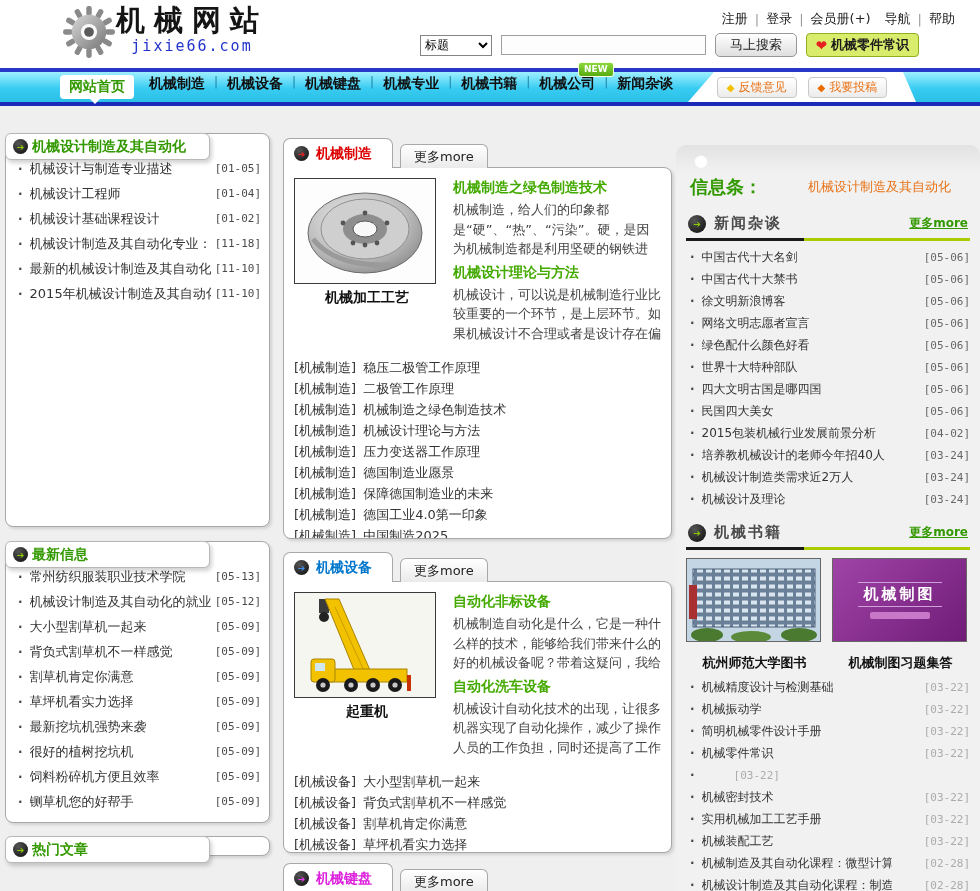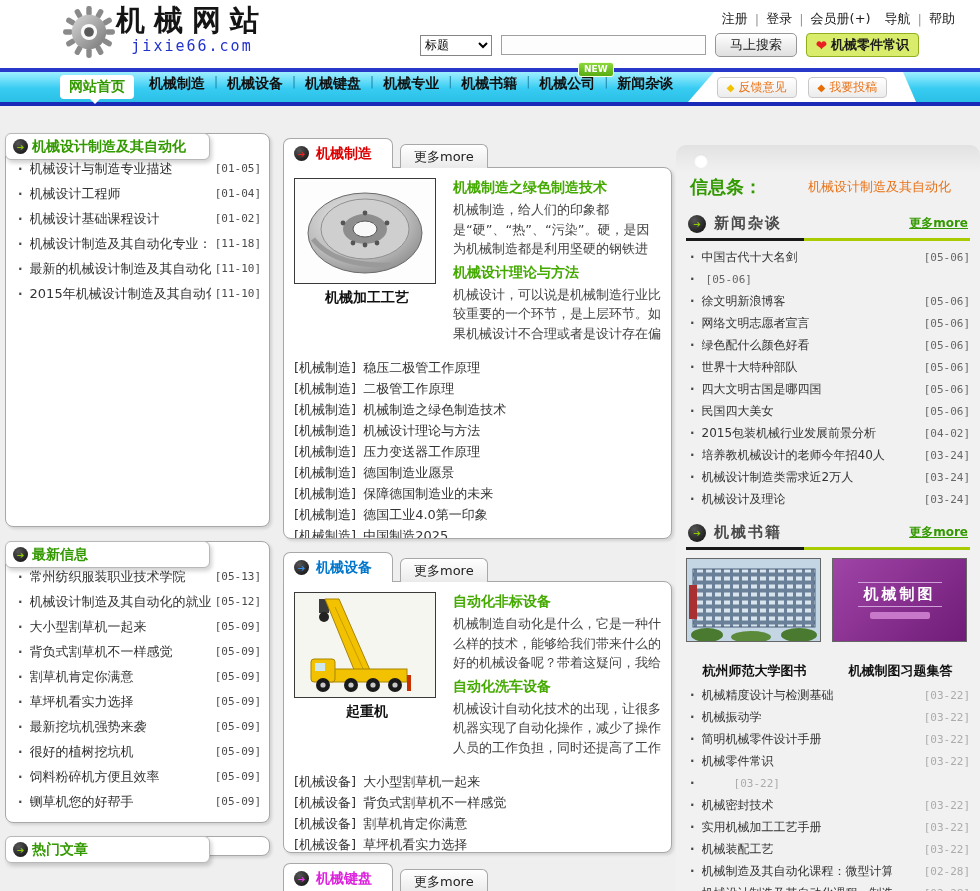--- a/index.html
+++ b/index.html
@@ -114,21 +114,21 @@
   .divider { height: 3px; display: flex; margin-bottom: 5px; }
   .divider .dark { width: 118px; background: #1A1A1A; }
   .divider .lite { flex: 1; background: #A8CC00; }
   .right-list li { height: 22px; display: flex; align-items: center; }
   .right-list .row-title { font-size: 12px; }
   .right-list .row-date { color: #666; }
   .books-list .row-date { color: #ABABAB; margin-left: 32px; }
   .books { display: flex; gap: 9px; margin: 8px 0 4px; }
   .book { width: 137px; }
   .book-img { width: 135px; height: 84px; border: 1px solid #666; overflow: hidden; }
-  .book-caption { text-align: center; font-weight: bold; font-size: 13px; color: #111; margin-top: 20px; }
+  .book-caption { text-align: center; font-weight: bold; font-size: 13px; color: #111; margin-top: 12px; }
   .cover-purple { width: 100%; height: 100%; background: linear-gradient(135deg, #A044A8, #701C78);
     display: flex; flex-direction: column; align-items: center; justify-content: center; gap: 5px; }
   .cover-title { color: #fff; font-weight: bold; font-size: 15px; letter-spacing: 3px;
     border-top: 1px solid #D0A0D8; border-bottom: 1px solid #D0A0D8; padding: 2px 6px; }
   .cover-bar { width: 60px; height: 7px; background: #C878C8; border-radius: 2px; }
 
   .mt27 { margin-top: 27px; } .mt14 { margin-top: 14px; } .mt7 { margin-top: 7px; }
   .mt32 { margin-top: 32px; } .mt13 { margin-top: 13px; } .mt10 { margin-top: 10px; }
   .h394 { height: 394px; } .h372 { height: 372px; } .h272 { height: 272px; }
   .h20 { height: 20px; padding: 0; }
@@ -583,20 +583,21 @@
       <ul class="right-list">
 
           <li>
             <span class="bullet">·</span>
             <a class="row-title">中国古代十大名剑</a>
             <span class="row-date">[05-06]</span>
           </li>
 
           <li>
             <span class="bullet">·</span>
+            <a class="row-title">中国古代十大禁书</a>
             <span class="row-date">[05-06]</span>
           </li>
 
           <li>
             <span class="bullet">·</span>
             <a class="row-title">徐文明新浪博客</a>
             <span class="row-date">[05-06]</span>
           </li>
 
           <li>

